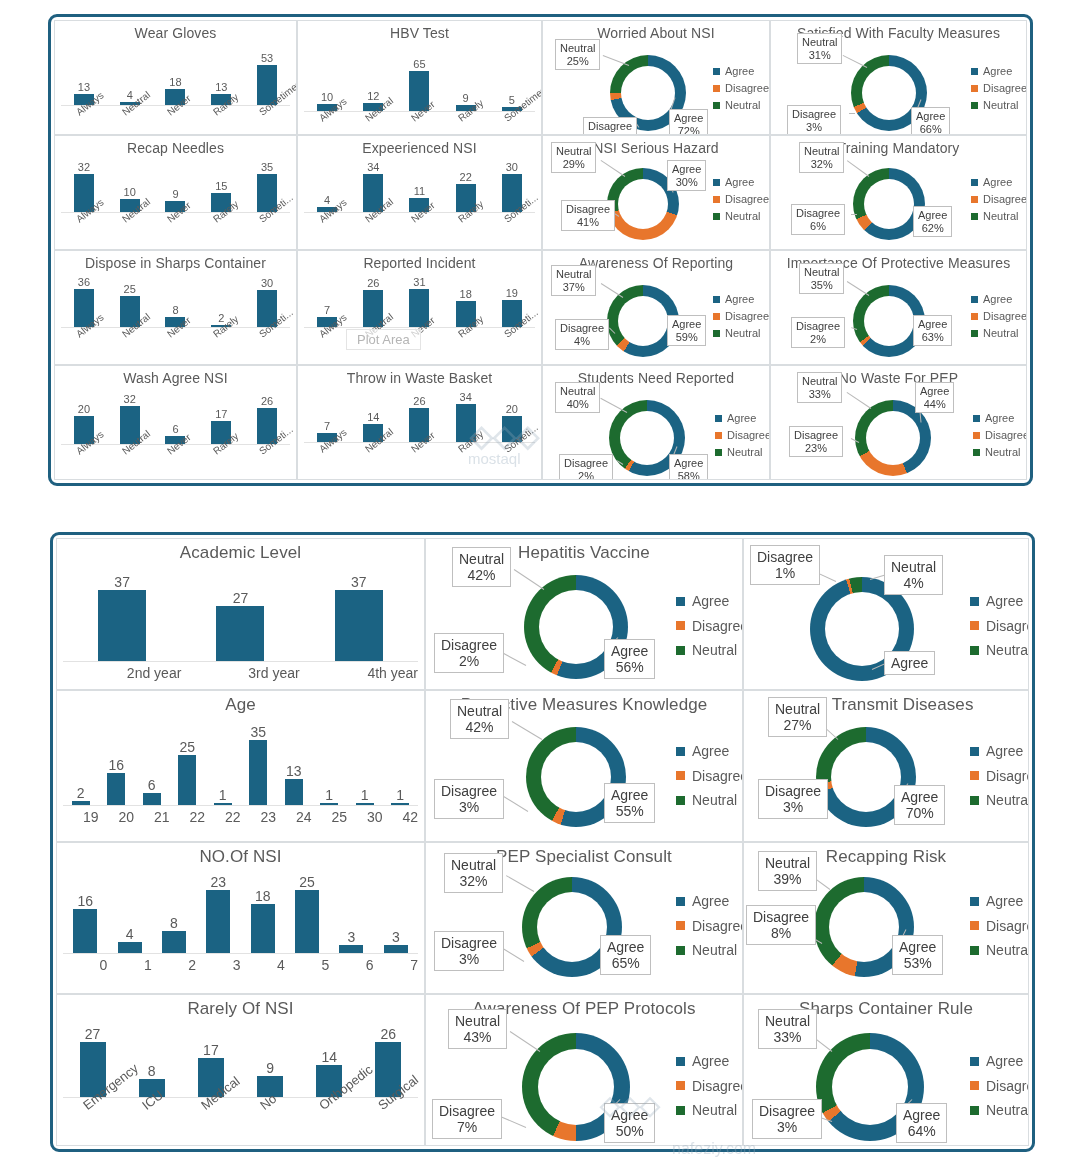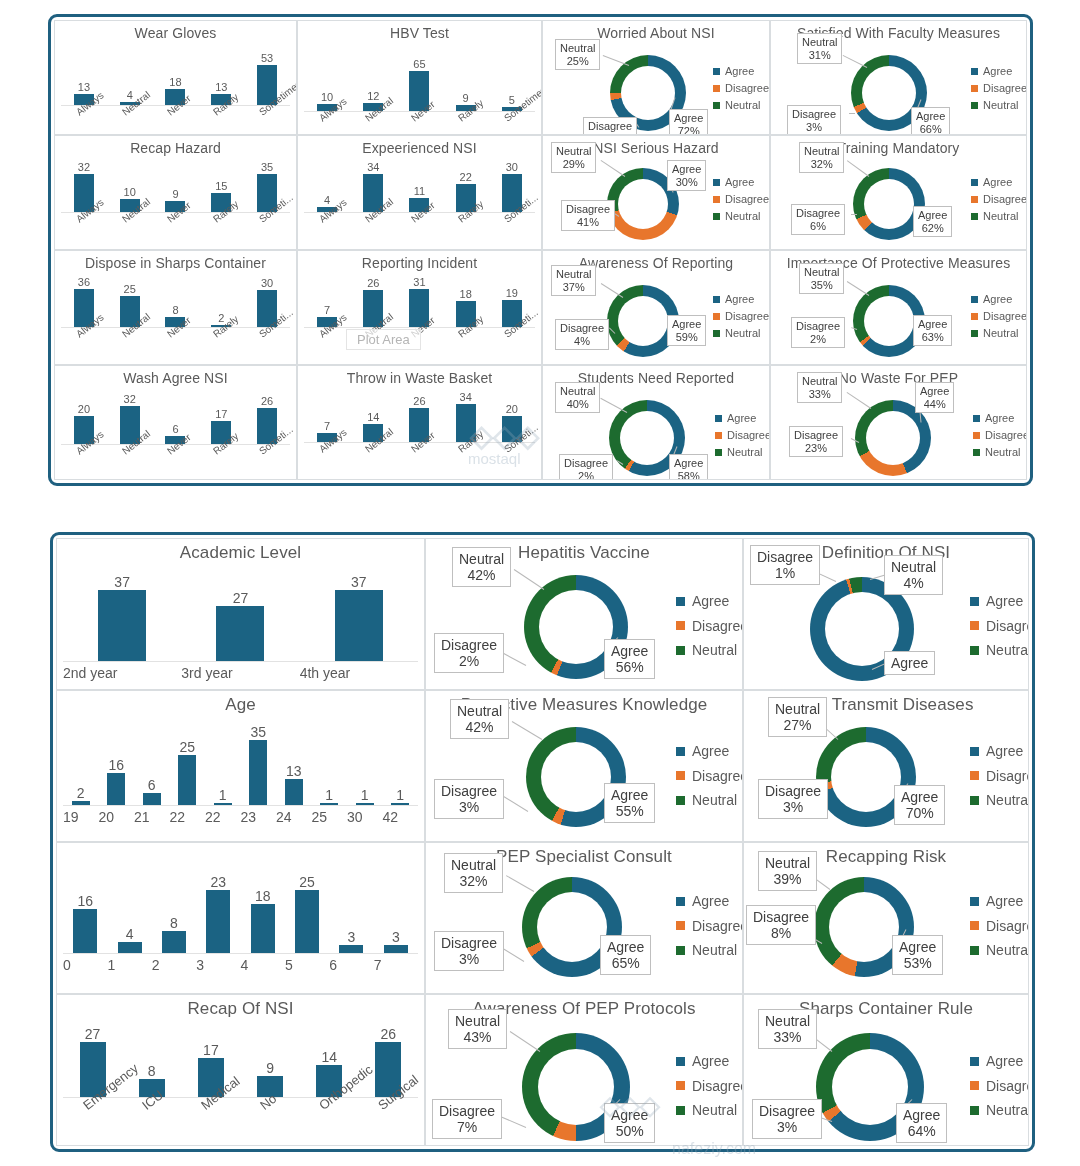--- a/index.html
+++ b/index.html
@@ -55,21 +55,21 @@
   .bar{background:#1b6383;width:20px;}
   .axis{position:absolute;left:6px;right:6px;height:1px;background:#e2e2e2;}
   .xlabels{position:absolute;left:6px;right:6px;display:flex;justify-content:space-around;}
   .xlab{
     font-size:10px;color:#5a5a5a;
     transform:rotate(-38deg);
     transform-origin:left top;
     white-space:nowrap;
     display:block;
   }
-  .xlab-flat{font-size:11px;color:#5a5a5a;text-align:left;white-space:nowrap;}
+  .xlab-flat{font-size:11px;color:#5a5a5a;text-align:right;white-space:nowrap;}
   .xlabels.flat{justify-content:space-around;align-items:flex-start;}
 
   
   #panel-bottom .bar-val{font-size:14px;}
   #panel-bottom .bar{width:34px;}
   #panel-bottom .xlab-flat{font-size:14px;}
   #panel-bottom .xlab{font-size:13px;}
 
   
   .donut-wrap{position:absolute;left:0;top:0;right:0;bottom:0;}
@@ -269,21 +269,21 @@
             </div>
             <div>
               <span class="swatch" style="background:#1d6b2f;"></span>
               <span>Neutral</span>
             </div>
           </div>
         </div>
       </div>
       <div class="cell">
         <div class="bar-chart">
-          <div class="cell-title">Recap Hazard</div>
+          <div class="cell-title">Recap Needles</div>
           <div class="plot" style="top:26px;height:50px;">
             <div class="bar-col">
               <span class="bar-val">32</span>
               <div class="bar" style="height:40px;width:20px;"></div>
             </div>
             <div class="bar-col">
               <span class="bar-val">10</span>
               <div class="bar" style="height:13px;width:20px;"></div>
             </div>
             <div class="bar-col">
@@ -460,21 +460,21 @@
               <span class="xlab">Rarely</span>
             </div>
             <div style="width:20px;position:relative;">
               <span class="xlab">Someti...</span>
             </div>
           </div>
         </div>
       </div>
       <div class="cell">
         <div class="bar-chart">
-          <div class="cell-title">Reporting Incident</div>
+          <div class="cell-title">Reported Incident</div>
           <div class="plot" style="top:26px;height:50px;">
             <div class="bar-col">
               <span class="bar-val">7</span>
               <div class="bar" style="height:10px;width:20px;"></div>
             </div>
             <div class="bar-col">
               <span class="bar-val">26</span>
               <div class="bar" style="height:37px;width:20px;"></div>
             </div>
             <div class="bar-col">
@@ -772,21 +772,20 @@
             </div>
             <div>
               <span class="swatch" style="background:#1d6b2f;"></span>
               <span>Neutral</span>
             </div>
           </div>
         </div>
       </div>
       <div class="cell">
         <div class="donut-wrap">
-          <div class="cell-title">Definition Of NSI</div>
           <div class="donut" style="left:66px;top:38px;width:104px;height:104px;background:conic-gradient(#1b6383 0deg 342.00deg,#e8762c 342.00deg 345.60deg,#1d6b2f 345.60deg 360deg);">
             <div class="hole" style="width:74px;height:74px;"></div>
           </div>
           <div class="leader" style="left:92px;top:42px;width:28.635642126552707px;transform:rotate(-155.22485943116808deg);"></div>
           <div class="callout" style="left:6px;top:6px;">Disagree<br>1%</div>
           <div class="leader" style="left:126px;top:40px;width:20.8806130178211px;transform:rotate(-16.69924423399362deg);"></div>
           <div class="callout" style="left:140px;top:16px;">Neutral<br>4%</div>
           <div class="leader" style="left:128px;top:130px;width:19.697715603592208px;transform:rotate(-23.962488974578182deg);"></div>
           <div class="callout" style="left:140px;top:112px;">Agree</div>
           <div class="legend" style="left:226px;top:50px;">
@@ -936,20 +935,21 @@
             </div>
             <div>
               <span class="swatch" style="background:#1d6b2f;"></span>
               <span>Neutral</span>
             </div>
           </div>
         </div>
       </div>
       <div class="cell">
         <div class="bar-chart">
+          <div class="cell-title">NO.Of NSI</div>
           <div class="plot" style="top:32px;height:78px;">
             <div class="bar-col">
               <span class="bar-val">16</span>
               <div class="bar" style="height:44px;width:24px;"></div>
             </div>
             <div class="bar-col">
               <span class="bar-val">4</span>
               <div class="bar" style="height:11px;width:24px;"></div>
             </div>
             <div class="bar-col">
@@ -1057,21 +1057,21 @@
             </div>
             <div>
               <span class="swatch" style="background:#1d6b2f;"></span>
               <span>Neutral</span>
             </div>
           </div>
         </div>
       </div>
       <div class="cell">
         <div class="bar-chart">
-          <div class="cell-title">Recap Of NSI</div>
+          <div class="cell-title">Rarely Of NSI</div>
           <div class="plot" style="top:32px;height:70px;">
             <div class="bar-col">
               <span class="bar-val">27</span>
               <div class="bar" style="height:62px;width:26px;"></div>
             </div>
             <div class="bar-col">
               <span class="bar-val">8</span>
               <div class="bar" style="height:18px;width:26px;"></div>
             </div>
             <div class="bar-col">

